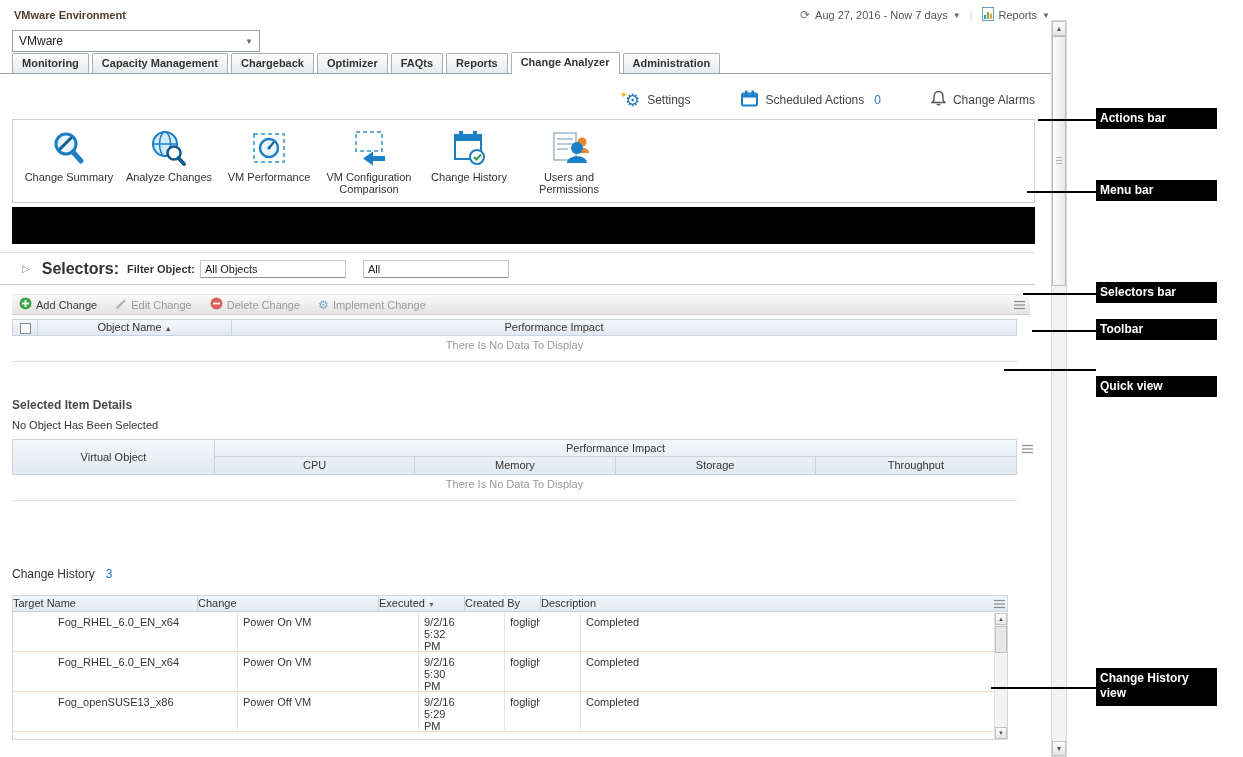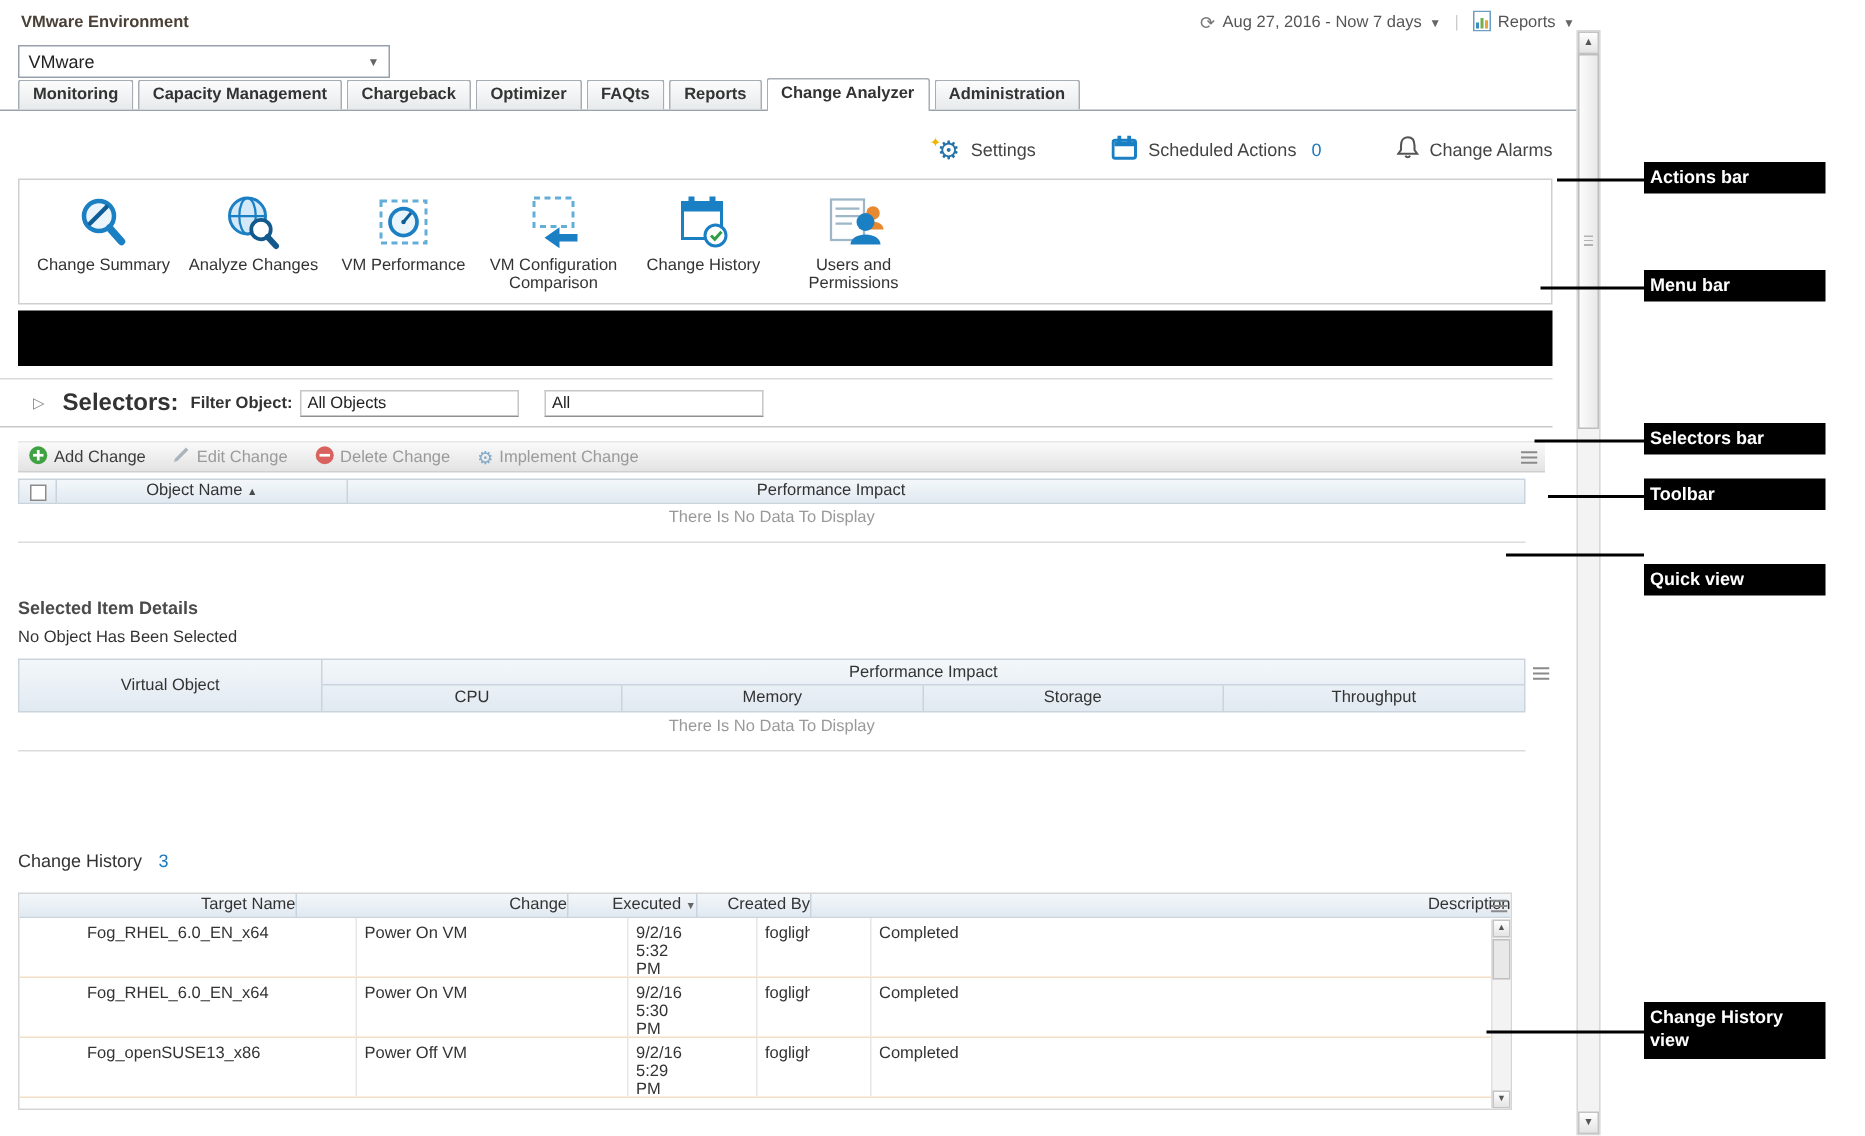--- a/index.html
+++ b/index.html
@@ -82,21 +82,21 @@
   .dt-sub { grid-row:2; text-align:center; line-height:16px; border-right:1px solid #c9d4de; }
   .dt-sub:last-child { border-right:none; }
   .dt-customizer { position:absolute; right:-16px; top:5px; }
 
   
   .ch-heading { margin:66px 0 0 12px; font-size:12px; color:#333; }
   .ch-count { color:#1c78be; margin-left:11px; }
   .ht { margin:14px 0 0 12px; width:996px; height:145px; border:1px solid #d5d5d5; position:relative; overflow:hidden; background:#fff; }
   .ht-header { display:grid; grid-template-columns:184px 181px 86px 76px 1fr; height:16px; align-items:center;
     background:linear-gradient(#f3f7fa,#e1e9f1); border-bottom:1px solid #c9d4de; }
-  .ht-header .cell { text-align:right; border-left:1px solid #c9d4de; height:100%; line-height:15px; }
+  .ht-header .cell { text-align:left; border-left:1px solid #c9d4de; height:100%; line-height:15px; }
   .ht-header .cell:first-child { border-left:none; }
   .ht-rows { margin-right:13px; }
   .ht-row { display:grid; grid-template-columns:184px 181px 86px 76px 1fr; height:40px; border-bottom:1px solid #f2dfc6; }
   .ht-row .cell { padding:4px 5px; border-left:1px solid #e6e6e6; overflow:hidden;margin-left:40px; }
   .ht-row .cell:first-child { border-left:none; }
   .ht-customizer { position:absolute; right:2px; top:3px; }
   .ht-scroll { position:absolute; right:0; top:17px; bottom:0; width:13px; background:#f3f3f3; border-left:1px solid #e0e0e0; }
   .sb-btn { height:12px; display:flex; align-items:center; justify-content:center; font-size:6px; color:#555;
     background:linear-gradient(#fefefe,#e4e4e4); border:1px solid #c4c4c4; }
   .ht-scroll .sb-thumb { position:absolute; top:13px; left:0; right:0; height:27px; background:#e8e8e8; border:1px solid #c0c0c0; }

